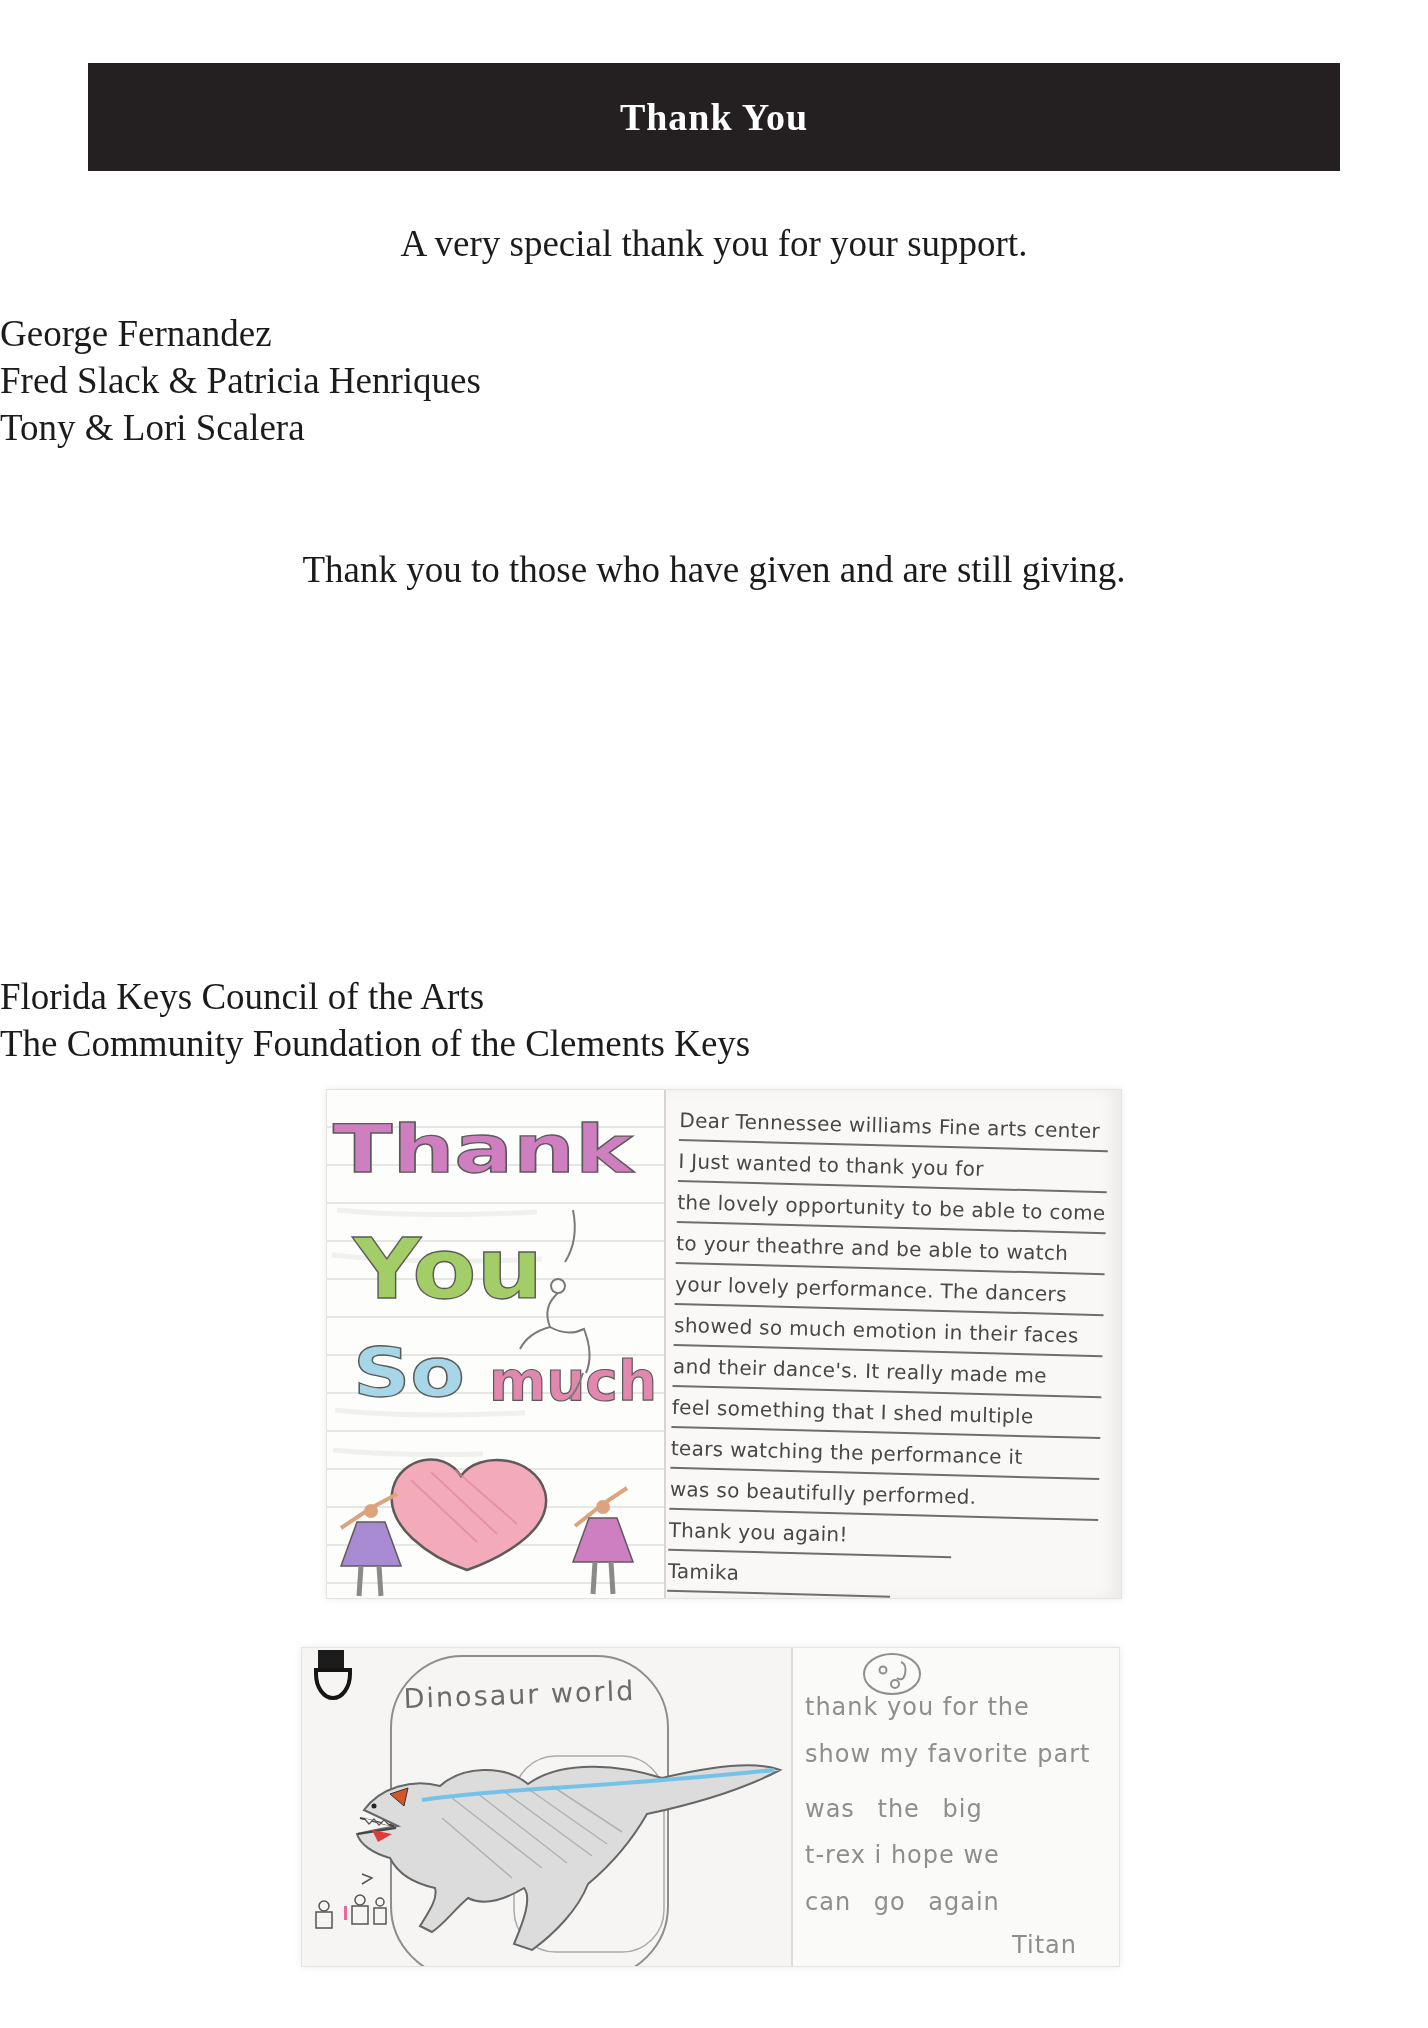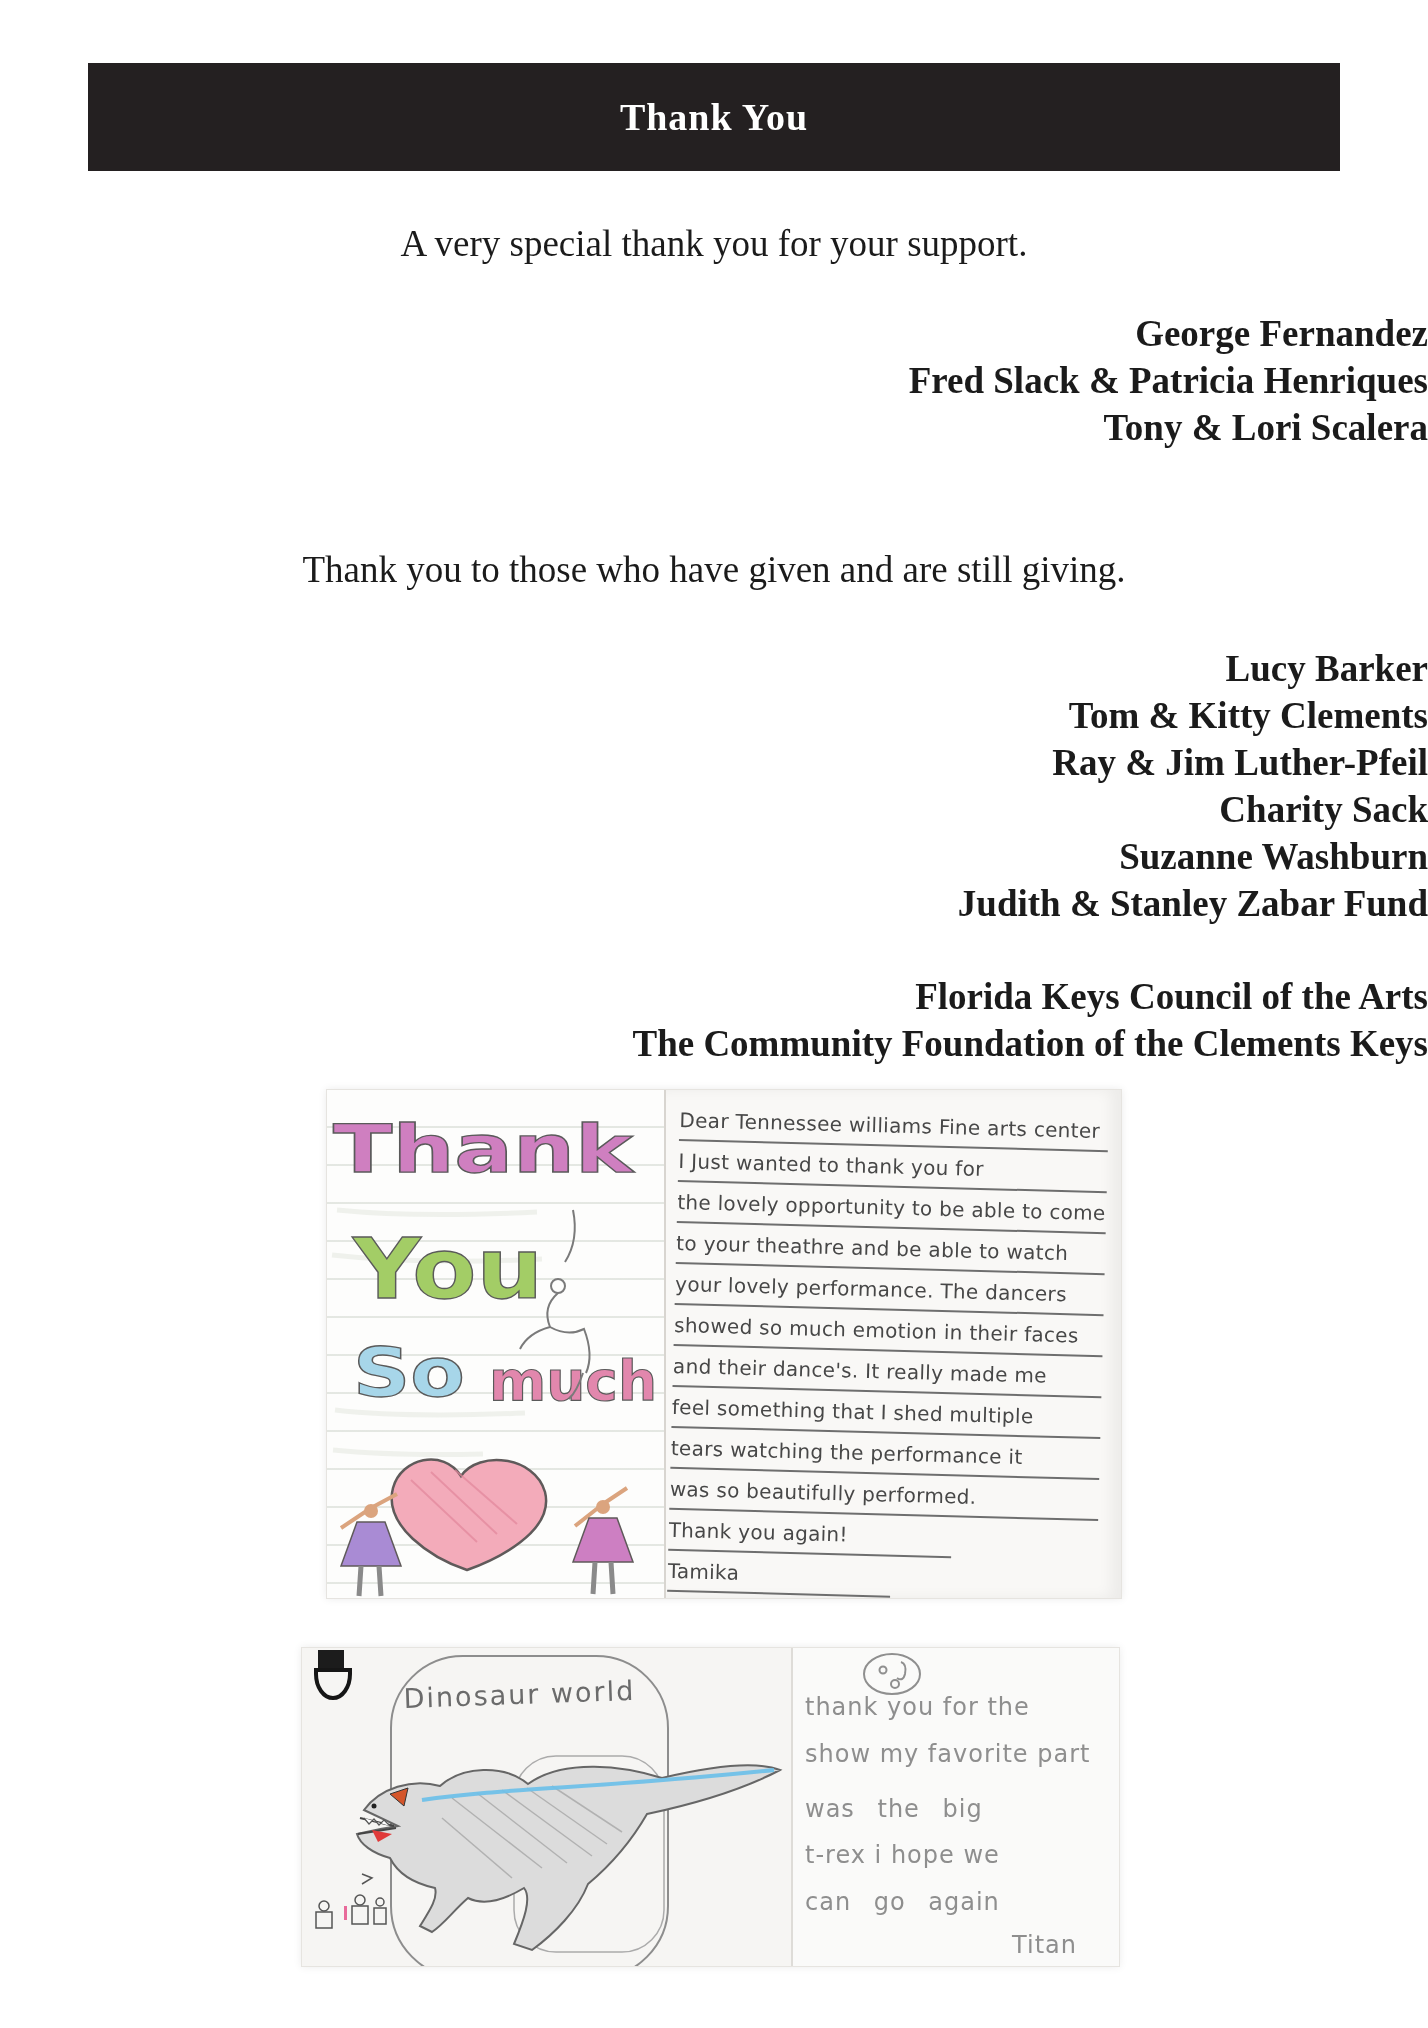--- a/index.html
+++ b/index.html
@@ -6,21 +6,21 @@
   .page{position:relative;width:1428px;height:2028px;margin:0 auto;background:#ffffff;
         font-family:"Liberation Serif", serif;color:#1b1b1b;overflow:hidden;}
 
   
   .banner{position:absolute;left:88px;top:63px;width:1252px;height:108px;background:#242021;
           display:flex;align-items:center;justify-content:center;}
   .banner h1{margin:0;color:#ffffff;font-size:38px;font-weight:bold;letter-spacing:1px;}
 
   
   .tline{position:absolute;left:0;width:100%;text-align:center;font-size:37px;line-height:47px;margin:0;}
-  .tgroup{position:absolute;left:0;width:100%;text-align:right;font-size:37px;line-height:47px;font-weight:bold;}
+  .tgroup{position:absolute;left:0;width:100%;text-align:left;font-size:37px;line-height:47px;}
   .tgroup p{margin:0;}
 
   
   .scan1{position:absolute;left:326px;top:1089px;width:794px;height:508px;display:flex;
          background:#faf9f7;border:1px solid #e6e4e0;box-shadow:0 0 8px rgba(0,0,0,.08);overflow:hidden;}
   .card{position:relative;width:337px;height:100%;background:#fdfdfc;
         background-image:repeating-linear-gradient(to bottom, transparent 0px, transparent 36px, rgba(140,155,135,.22) 36px, rgba(140,155,135,.22) 38px);
         border-right:2px solid #d8d5d0;}
   .letter{position:relative;flex:1;background:#f9f8f6;padding:10px 12px 0 14px;
           box-shadow:inset -10px 0 14px rgba(0,0,0,.05);}
@@ -52,28 +52,20 @@
   </header>
 
   <p class="tline" style="top:220px">A very special thank you for your support.</p>
   <div class="tgroup" style="top:310px">
     <p>George Fernandez</p>
     <p>Fred Slack &amp; Patricia Henriques</p>
     <p>Tony &amp; Lori Scalera</p>
   </div>
 
   <p class="tline" style="top:546px">Thank you to those who have given and are still giving.</p>
-  <div class="tgroup" style="top:645px">
-    <p>Lucy Barker</p>
-    <p>Tom &amp; Kitty Clements</p>
-    <p>Ray &amp; Jim Luther-Pfeil</p>
-    <p>Charity Sack</p>
-    <p>Suzanne Washburn</p>
-    <p>Judith &amp; Stanley Zabar Fund</p>
-  </div>
 
   <div class="tgroup" style="top:973px">
     <p>Florida Keys Council of the Arts</p>
     <p>The Community Foundation of the Clements Keys</p>
   </div>
 
   <figure class="scan1" style="margin:0">
 
     <div class="card">
       <svg width="337" height="508" viewBox="0 0 337 508">

